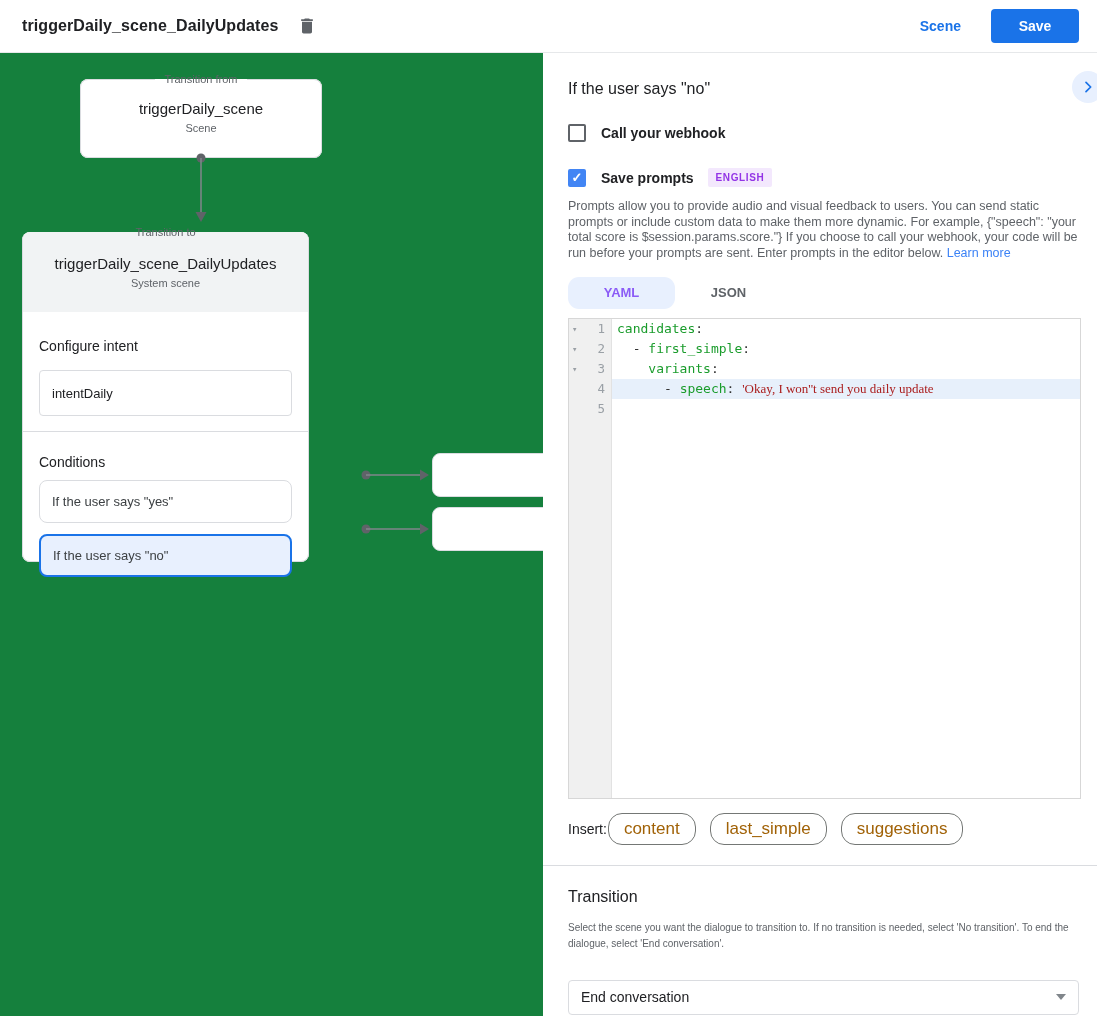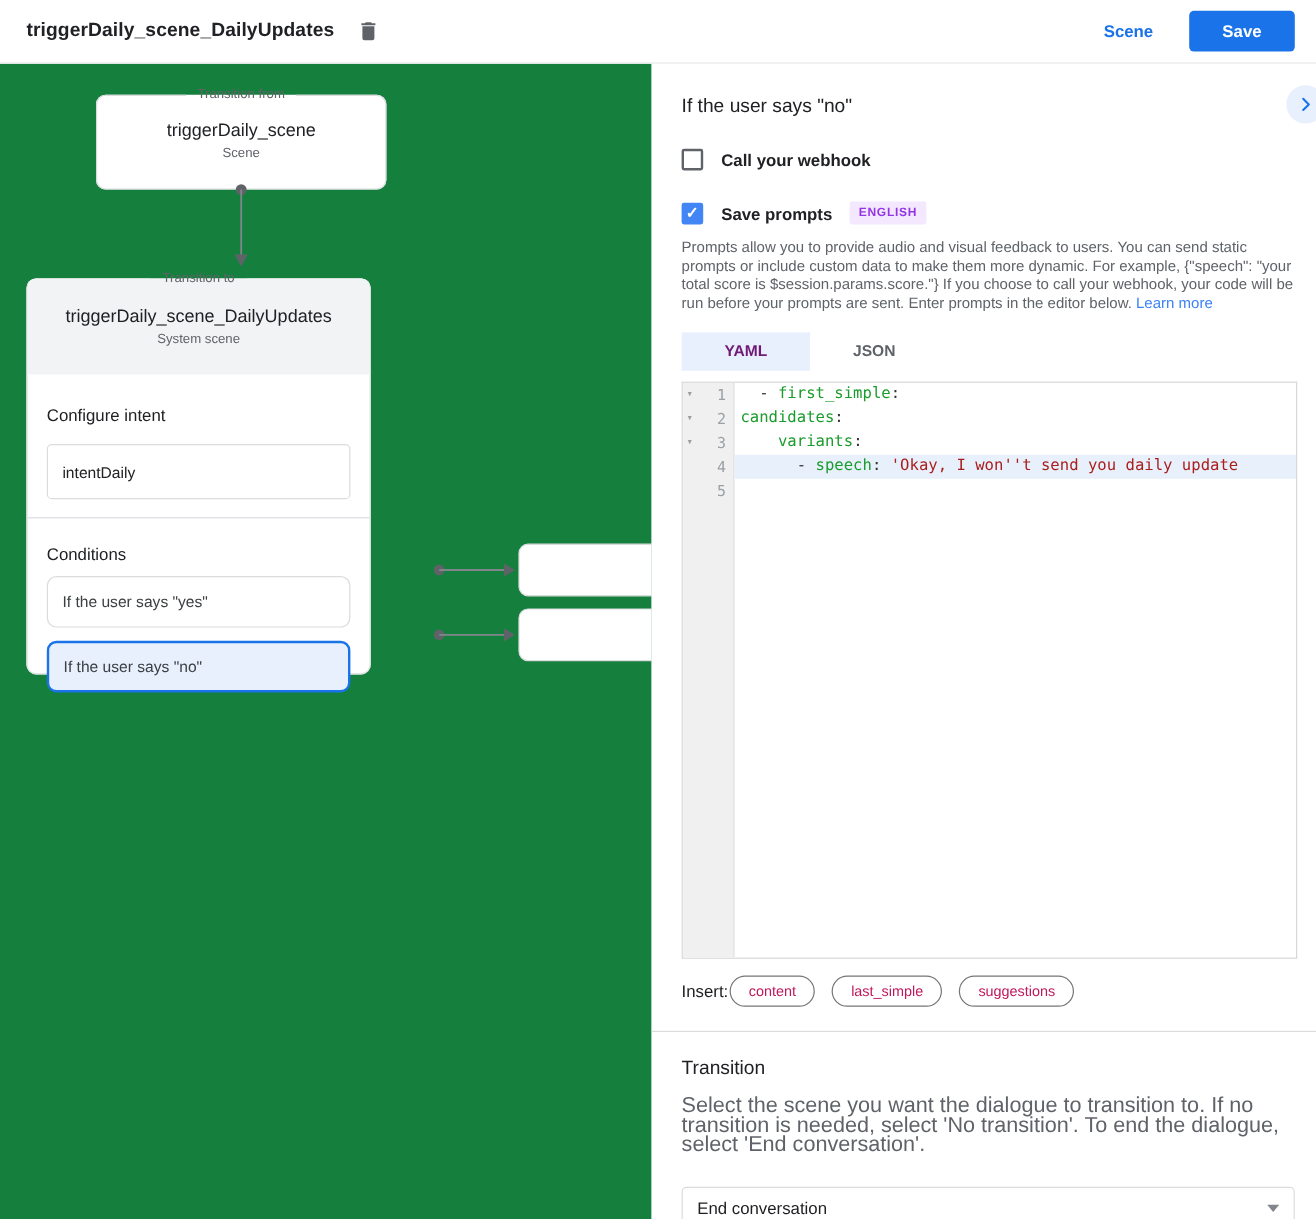--- a/index.html
+++ b/index.html
@@ -60,40 +60,40 @@
   .check-label { margin-left:15px; font-size:14px; font-weight:700; color:#202124; }
   .lang-badge { margin-left:14px; background:#f3e8fd; color:#9334e6; font-size:10px; font-weight:700;
     letter-spacing:.6px; padding:4px 8px; border-radius:2px; }
 
   .desc { margin-top:12px; width:516px; font-size:12.5px; line-height:15.6px; color:#5f6368; }
   .link { color:#3b82f6; text-decoration:none; cursor:pointer; }
 
   .tabs { margin-top:16px; display:flex; }
   .tab { width:107px; height:32px; line-height:32px; text-align:center; font-size:13px; font-weight:700;
     color:#5f6368; cursor:pointer; }
-  .tab.active { background:#e8f0fe; color:#701a75; }
+  .tab.active { background:#e8f0fe; color:#8b5cf6;border-radius:11px; }
 
   .editor { margin-top:9px; width:513px; height:481px; border:1px solid #d7d7d7; display:flex;
     background:#fff; font-family:"DejaVu Sans Mono", monospace; font-size:13px; overflow:hidden; }
   .gutter { width:43px; background:#f0f0f0; border-right:1px solid #e2e2e2; color:#9aa0a6; flex:none; }
   .grow { height:20px; line-height:20px; position:relative; text-align:right; padding-right:6px; font-size:12.5px; }
   .fold { position:absolute; left:3px; top:0; color:#9aa0a6; font-size:9px; cursor:pointer; }
   .codearea { flex:1; overflow:hidden; }
   .crow { height:20px; line-height:20px; white-space:pre; padding-left:5px; }
   .crow.active { background:#e7f0fb; }
-  .tk-k { color:#1a9c2c; } .tk-s { color:#aa1d1d; } .tk-p { color:#333; }
+  .tk-k { color:#1a9c2c; } .tk-s { color:#aa1d1d;font-family:Liberation Serif, serif; } .tk-p { color:#333; }
 
   .insert-row { margin-top:14px; display:flex; align-items:center; }
   .insert-label { font-size:14px; color:#202124; margin-right:1px; }
-  .chip { border:1px solid #747775; border-radius:14px; background:#fff; color:#be185d; font-size:12px;
+  .chip { border:1px solid #747775; border-radius:14px; background:#fff; color:#a16207; font-size:17px;
     font-family:inherit; padding:5px 15px; margin-right:14px; cursor:pointer; }
 
   .section-divider { margin:20px -17px 0 -25px; border-top:1px solid #dadce0; }
   .trans-title { margin-top:22px; font-size:16px; color:#202124; }
-  .trans-desc { margin-top:14px; width:516px; font-size:18px; line-height:15.6px; color:#5f6368; }
+  .trans-desc { margin-top:14px; width:516px; font-size:10px; line-height:15.6px; color:#5f6368; }
   .select { margin-top:28px; width:511px; height:35px; border:1px solid #dadce0; border-radius:4px;
     display:flex; align-items:center; padding:0 12px; font-size:14px; color:#202124; cursor:pointer; background:#fff; }
   .select .caret { margin-left:auto; width:0; height:0; border-left:5px solid transparent;
     border-right:5px solid transparent; border-top:6px solid #80868b; }
 </style>
 </head>
 <body>
 
 <div class="header">
   <span class="header-title">triggerDaily_scene_DailyUpdates</span>
@@ -188,22 +188,22 @@
 
     <div class="editor">
       <div class="gutter">
           <div class="grow"><span class="fold">▾</span><span>1</span></div>
           <div class="grow"><span class="fold">▾</span><span>2</span></div>
           <div class="grow"><span class="fold">▾</span><span>3</span></div>
           <div class="grow"><span>4</span></div>
           <div class="grow"><span>5</span></div>
         </div>
       <div class="codearea">
+          <div class="crow"><span class="tk-k">candidates</span><span class="tk-p">:</span></div>
           <div class="crow"><span class="tk-p">  - </span><span class="tk-k">first_simple</span><span class="tk-p">:</span></div>
-          <div class="crow"><span class="tk-k">candidates</span><span class="tk-p">:</span></div>
           <div class="crow"><span class="tk-p">    </span><span class="tk-k">variants</span><span class="tk-p">:</span></div>
           <div class="crow active"><span class="tk-p">      - </span><span class="tk-k">speech</span><span class="tk-p">: </span><span class="tk-s">'Okay, I won''t send you daily update</span></div>
           <div class="crow"></div>
         </div>
     </div>
 
     <div class="insert-row">
       <span class="insert-label">Insert:</span>
       <span><button class="chip">content</button><button class="chip">last_simple</button><button class="chip">suggestions</button></span>
     </div>

